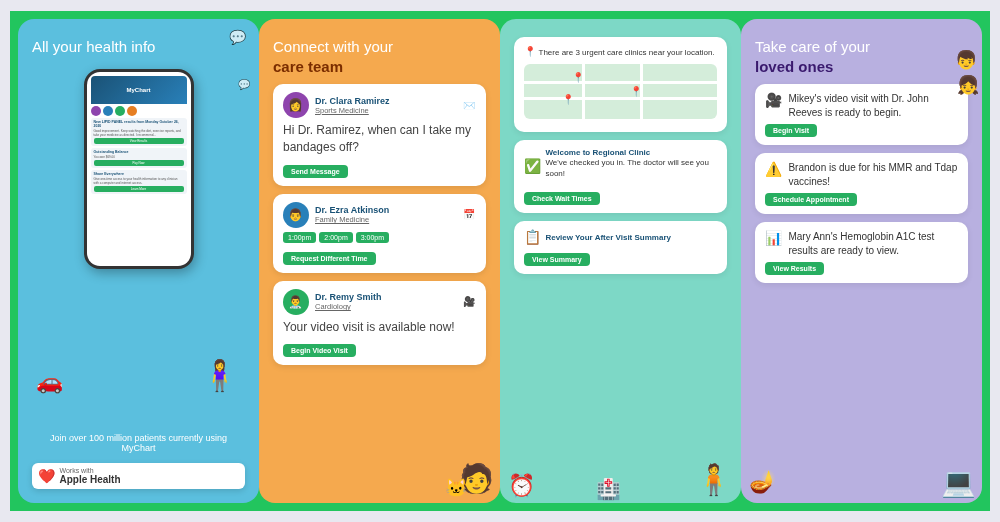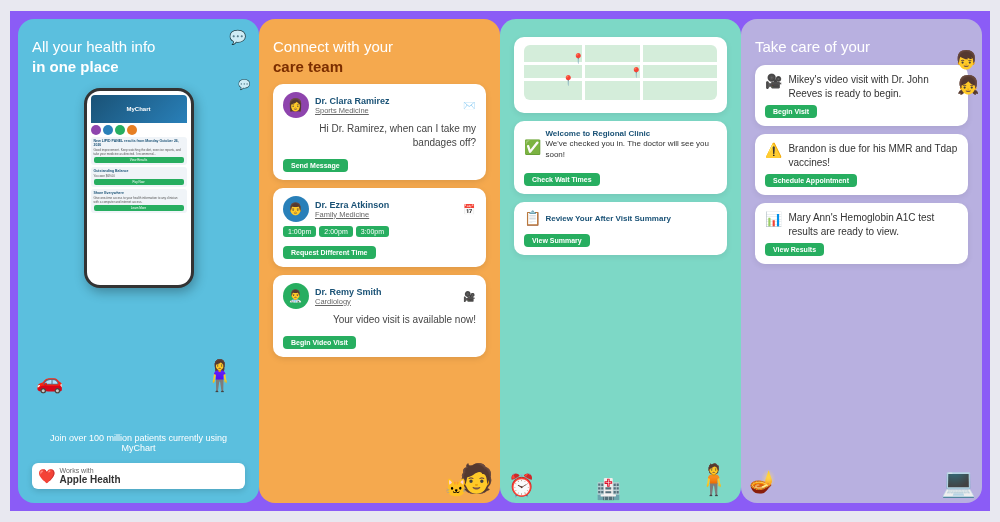--- a/index.html
+++ b/index.html
@@ -11,21 +11,21 @@
       display: flex;
       align-items: center;
       justify-content: center;
       overflow: hidden;
     }
     .main-container {
       display: flex;
       width: 980px;
       height: 500px;
       gap: 0;
-      background: #8b5cf6;
+      background: #22c55e;
       padding: 8px;
     }
     .panel {
       flex: 1;
       border-radius: 16px;
       overflow: hidden;
       position: relative;
       display: flex;
       flex-direction: column;
       padding: 18px 14px 14px;
@@ -176,25 +176,24 @@
       font-size: 9px;
       font-weight: 700;
       color: #1a5276;
     }
     .doc-specialty {
       font-size: 7.5px;
       color: #666;
       text-decoration: underline;
     }
     .chat-msg {
-      font-size: 10px;
+      font-size: 12px;
       color: #444;
       margin-bottom: 4px;
       line-height: 1.4;
-      text-align: right;
     }
     .green-btn {
       background: #27ae60;
       color: #fff;
       border-radius: 4px;
       padding: 3px 8px;
       font-size: 7px;
       display: inline-block;
       font-weight: 600;
     }
@@ -311,21 +310,20 @@
     }
   </style>
 </head>
 <body>
 
 <div class="main-container">
 
   <div class="panel panel-1">
     <div class="panel-title">
       <span>All your health info</span>
-      <strong>in one place</strong>
     </div>
 
     <span class="chat-bubble-icon" style="top:10px; right:12px;">💬</span>
     <span class="chat-bubble-icon" style="top:60px; right:8px; font-size:10px;">💬</span>
 
     <div class="phone-container">
       <div class="phone">
         <div class="phone-screen">
           <div class="phone-header">
             <span class="mychart-logo">MyChart</span>
@@ -424,20 +422,24 @@
 
     <div style="position:absolute; bottom:8px; right:6px; font-size:28px;">🧑</div>
     <div style="position:absolute; bottom:4px; right:32px; font-size:18px;">🐱</div>
   </div>
 
   <div class="panel panel-3">
 
     <div class="care-cards">
 
       <div class="care-card">
+        <div class="care-card-text">
+          <span style="font-size:10px;">📍</span>
+          <span>There are 3 urgent care clinics near your location.</span>
+        </div>
         <div class="map-placeholder">
           <div class="map-grid">
             <div class="map-road-h" style="top:30%;"></div>
             <div class="map-road-h" style="top:60%;"></div>
             <div class="map-road-v" style="left:30%;"></div>
             <div class="map-road-v" style="left:60%;"></div>
           </div>
           <span class="map-pin" style="top:15%; left:25%;">📍</span>
           <span class="map-pin" style="top:40%; left:55%;">📍</span>
           <span class="map-pin" style="top:55%; left:20%;">📍</span>
@@ -468,20 +470,21 @@
 
     <div style="position:absolute; bottom:6px; right:8px; font-size:30px;">🧍</div>
     <div style="position:absolute; bottom:4px; left:8px; font-size:22px;">⏰</div>
 
     <div style="position:absolute; bottom:2px; left:40%; font-size:20px;">🏥</div>
   </div>
 
   <div class="panel panel-4">
     <div class="panel-title">
       <span>Take care of your</span>
+      <strong style="color:#3a1a6e;">loved ones</strong>
     </div>
 
     <div class="family-cards">
 
       <div class="family-card">
         <div class="family-card-row">
           <span class="family-icon">🎥</span>
           <div class="family-card-text">Mikey's video visit with Dr. John Reeves is ready to begin.</div>
         </div>
         <span class="family-btn">Begin Visit</span>

